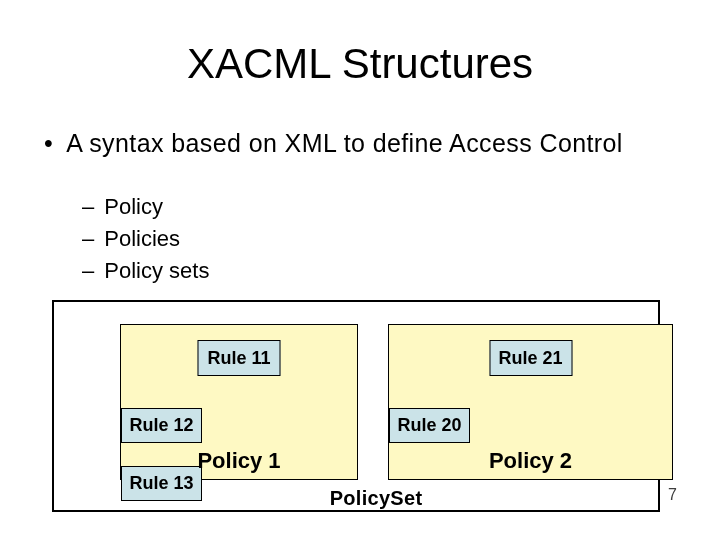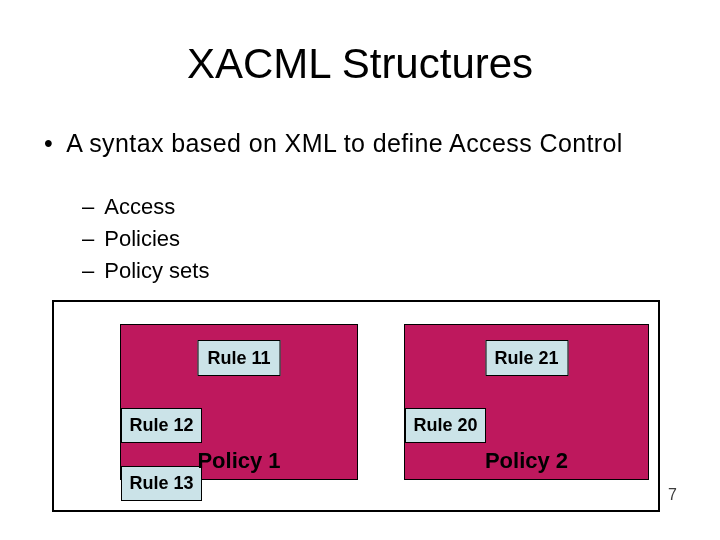--- a/index.html
+++ b/index.html
@@ -69,24 +69,24 @@
     border: 2px solid var(--line-color, #000);
     box-sizing: border-box;
     background: #fff;
   }
   .policy-box {
     position: absolute;
     top: 22px;
     height: 156px;
     border: 1px solid var(--line-color, #000);
     box-sizing: border-box;
-    background: #be185d;
+    background: #fef9c3;
   }
   .policy-1 { left: 66px;  width: 238px; }
-  .policy-2 { left: 350px; width: 245px; }
+  .policy-2 { left: 334px; width: 285px; }
   .rule-box {
     border: 1px solid var(--line-color, #000);
     background: var(--rule-fill, #cbe3e8);
     box-sizing: border-box;
     display: flex;
     align-items: center;
     justify-content: center;
     font-weight: 700;
     font-size: 18px;
     white-space: nowrap;
@@ -150,21 +150,21 @@
   <h1 class="title">XACML Structures</h1>
 
   <div class="bullet-line">
     <span class="bullet-glyph">•</span>
     <span>A syntax based on XML to define Access Control</span>
   </div>
 
   <div class="sub-bullets">
     <div class="sub-bullet">
       <span class="dash-glyph">–</span>
-      <span>Access</span>
+      <span>Policy</span>
     </div>
     <div class="sub-bullet">
       <span class="dash-glyph">–</span>
       <span>Policies</span>
     </div>
     <div class="sub-bullet">
       <span class="dash-glyph">–</span>
       <span>Policy sets</span>
     </div>
   </div>
@@ -181,17 +181,18 @@
     </div>
 
     <div class="policy-box policy-2">
       <div class="rule-box rule-top">Rule 21</div>
       <div class="rules-row">
         <div class="rule-box">Rule 20</div>
       </div>
       <div class="policy-label">Policy 2</div>
     </div>
 
+    <div class="policyset-label">PolicySet</div>
   </div>
 
   <div class="page-number">7</div>
 
 </div>
 
 </body></html>

